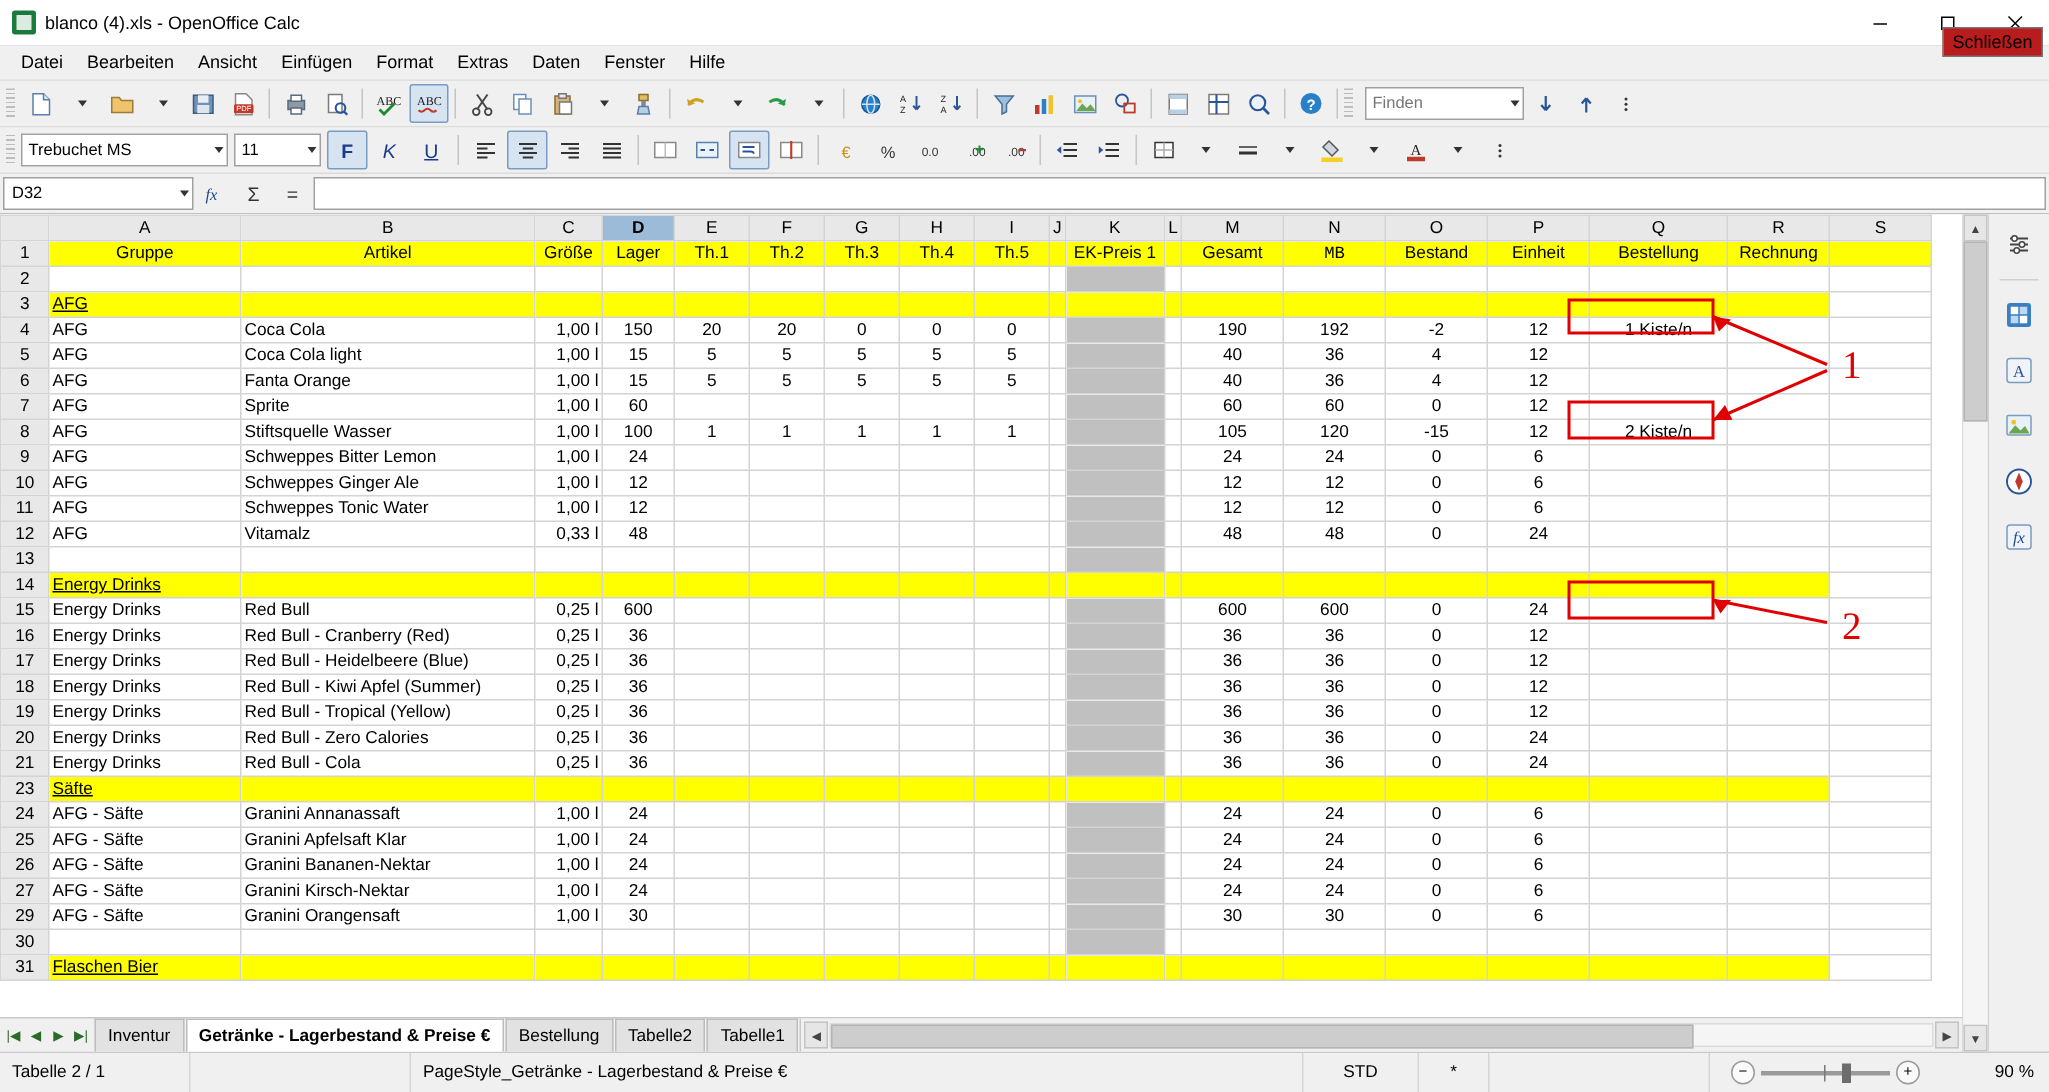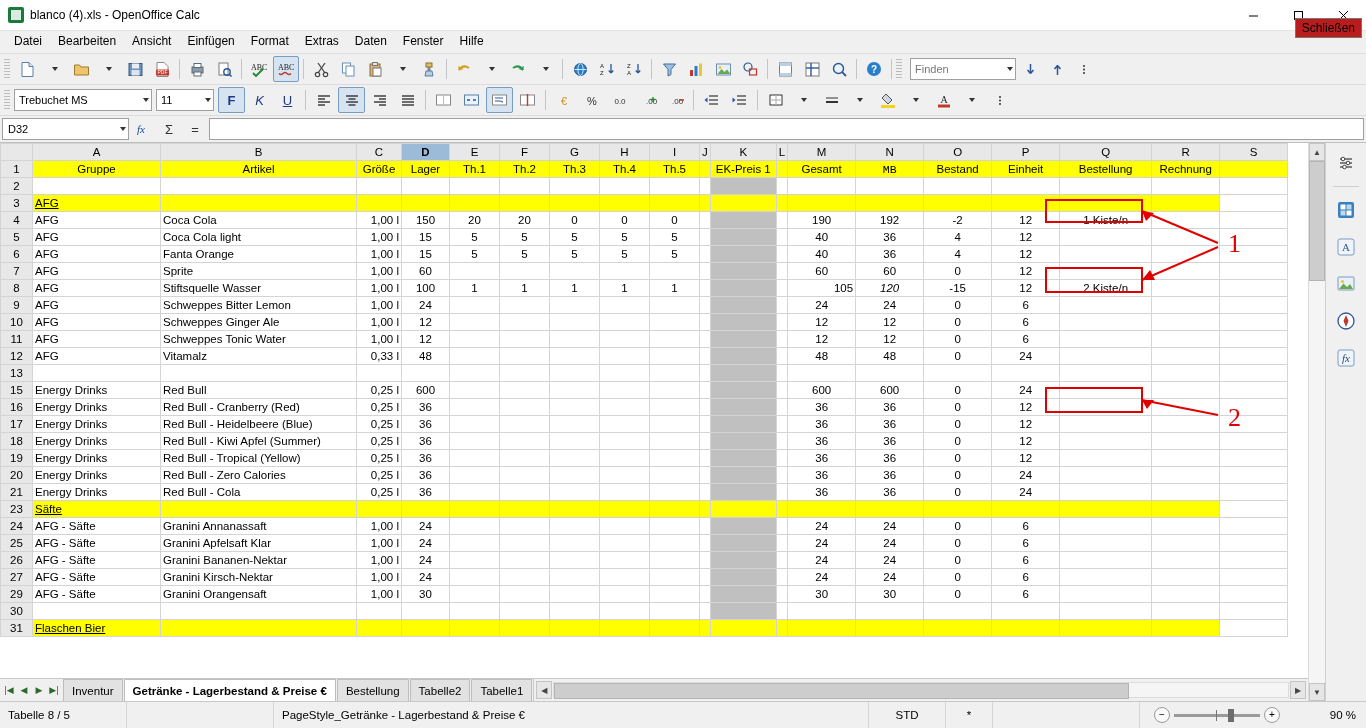--- a/index.html
+++ b/index.html
@@ -1107,22 +1107,22 @@
                 <td class="c-right" style="width: 45px;">1,00 l</td>
                 <td class="c-center bold" style="width: 48px;">100</td>
                 <td class="c-center" style="width: 50px;">1</td>
                 <td class="c-center" style="width: 50px;">1</td>
                 <td class="c-center" style="width: 50px;">1</td>
                 <td class="c-center" style="width: 50px;">1</td>
                 <td class="c-center" style="width: 50px;">1</td>
                 <td class="c-center" style="width: 10px;"></td>
                 <td class="c-center gray" style="width: 66px;"></td>
                 <td class="c-center" style="width: 10px;"></td>
-                <td class="c-center bold" style="width: 68px; text-align: right;">105</td>
-                <td class="c-center bold" style="width: 68px; font-style: italic;">120</td>
+                <td class="c-center bold" style="width: 68px;">105</td>
+                <td class="c-center bold" style="width: 68px;">120</td>
                 <td class="c-center" style="width: 68px;">-15</td>
                 <td class="c-center" style="width: 68px;">12</td>
                 <td class="c-center" style="width: 92px;">2 Kiste/n</td>
                 <td class="c-center" style="width: 68px;"></td>
                 <td class="c-center" style="width: 68px;"></td>
               </tr>
               <tr>
                 <td class="rowhead">9</td>
                 <td class="c-left" style="width: 128px;">AFG</td>
                 <td class="c-left" style="width: 196px;">Schweppes Bitter Lemon</td>
@@ -1224,20 +1224,42 @@
                 <td class="c-center" style="width: 10px;"></td>
                 <td class="c-center gray" style="width: 66px;"></td>
                 <td class="c-center" style="width: 10px;"></td>
                 <td class="c-center bold" style="width: 68px;"></td>
                 <td class="c-center bold" style="width: 68px;"></td>
                 <td class="c-center" style="width: 68px;"></td>
                 <td class="c-center" style="width: 68px;"></td>
                 <td class="c-center" style="width: 92px;"></td>
                 <td class="c-center" style="width: 68px;"></td>
                 <td class="c-center" style="width: 68px;"></td>
+              </tr>
+              <tr>
+                <td class="rowhead">14</td>
+                <td class="c-left yellow bold underline-txt" style="width: 128px;">Energy Drinks</td>
+                <td class="c-left yellow bold" style="width: 196px;"></td>
+                <td class="c-right yellow" style="width: 45px;"></td>
+                <td class="c-center bold yellow" style="width: 48px;"></td>
+                <td class="c-center yellow bold" style="width: 50px;"></td>
+                <td class="c-center yellow bold" style="width: 50px;"></td>
+                <td class="c-center yellow bold" style="width: 50px;"></td>
+                <td class="c-center yellow bold" style="width: 50px;"></td>
+                <td class="c-center yellow bold" style="width: 50px;"></td>
+                <td class="c-center yellow bold" style="width: 10px;"></td>
+                <td class="c-center yellow bold" style="width: 66px;"></td>
+                <td class="c-center yellow bold" style="width: 10px;"></td>
+                <td class="c-center bold yellow" style="width: 68px;"></td>
+                <td class="c-center bold yellow" style="width: 68px;"></td>
+                <td class="c-center yellow bold" style="width: 68px;"></td>
+                <td class="c-center yellow bold" style="width: 68px;"></td>
+                <td class="c-center yellow bold" style="width: 92px;"></td>
+                <td class="c-center yellow bold" style="width: 68px;"></td>
+                <td class="c-center bold" style="width: 68px;"></td>
               </tr>
               <tr>
                 <td class="rowhead">15</td>
                 <td class="c-left" style="width: 128px;">Energy Drinks</td>
                 <td class="c-left" style="width: 196px;">Red Bull</td>
                 <td class="c-right" style="width: 45px;">0,25 l</td>
                 <td class="c-center bold" style="width: 48px;">600</td>
                 <td class="c-center" style="width: 50px;"></td>
                 <td class="c-center" style="width: 50px;"></td>
                 <td class="c-center" style="width: 50px;"></td>
@@ -1660,21 +1682,21 @@
       <div class="sb-btn">
         <svg width="20" height="20" viewBox="0 0 20 20">
             <rect x="2" y="2" width="16" height="16" rx="2" fill="#f0f4f8" stroke="#7a9cc0"></rect>
             <text x="10" y="14" font-size="11" text-anchor="middle" fill="#1a4a8a" font-family="Liberation Serif" font-style="italic">fx</text>
           </svg>
       </div>
     </div>
   </div>
 
   <div class="statusbar">
-    <div class="sb-cell" style="width:110px">Tabelle 8 / 5</div>
+    <div class="sb-cell" style="width:110px">Tabelle 2 / 1</div>
     <div class="sb-cell" style="width:130px"></div>
     <div class="sb-cell" style="flex:1">PageStyle_Getränke - Lagerbestand &amp; Preise €</div>
     <div class="sb-cell" style="width:60px; justify-content:center">STD</div>
     <div class="sb-cell" style="width:30px; justify-content:center">*</div>
     <div class="sb-cell" style="width:130px"></div>
     <div class="sb-cell nb">
       <div class="zoom-slider">
         <div class="zs-minus">−</div>
         <div class="zs-track">
           <div class="zs-mid"></div>

